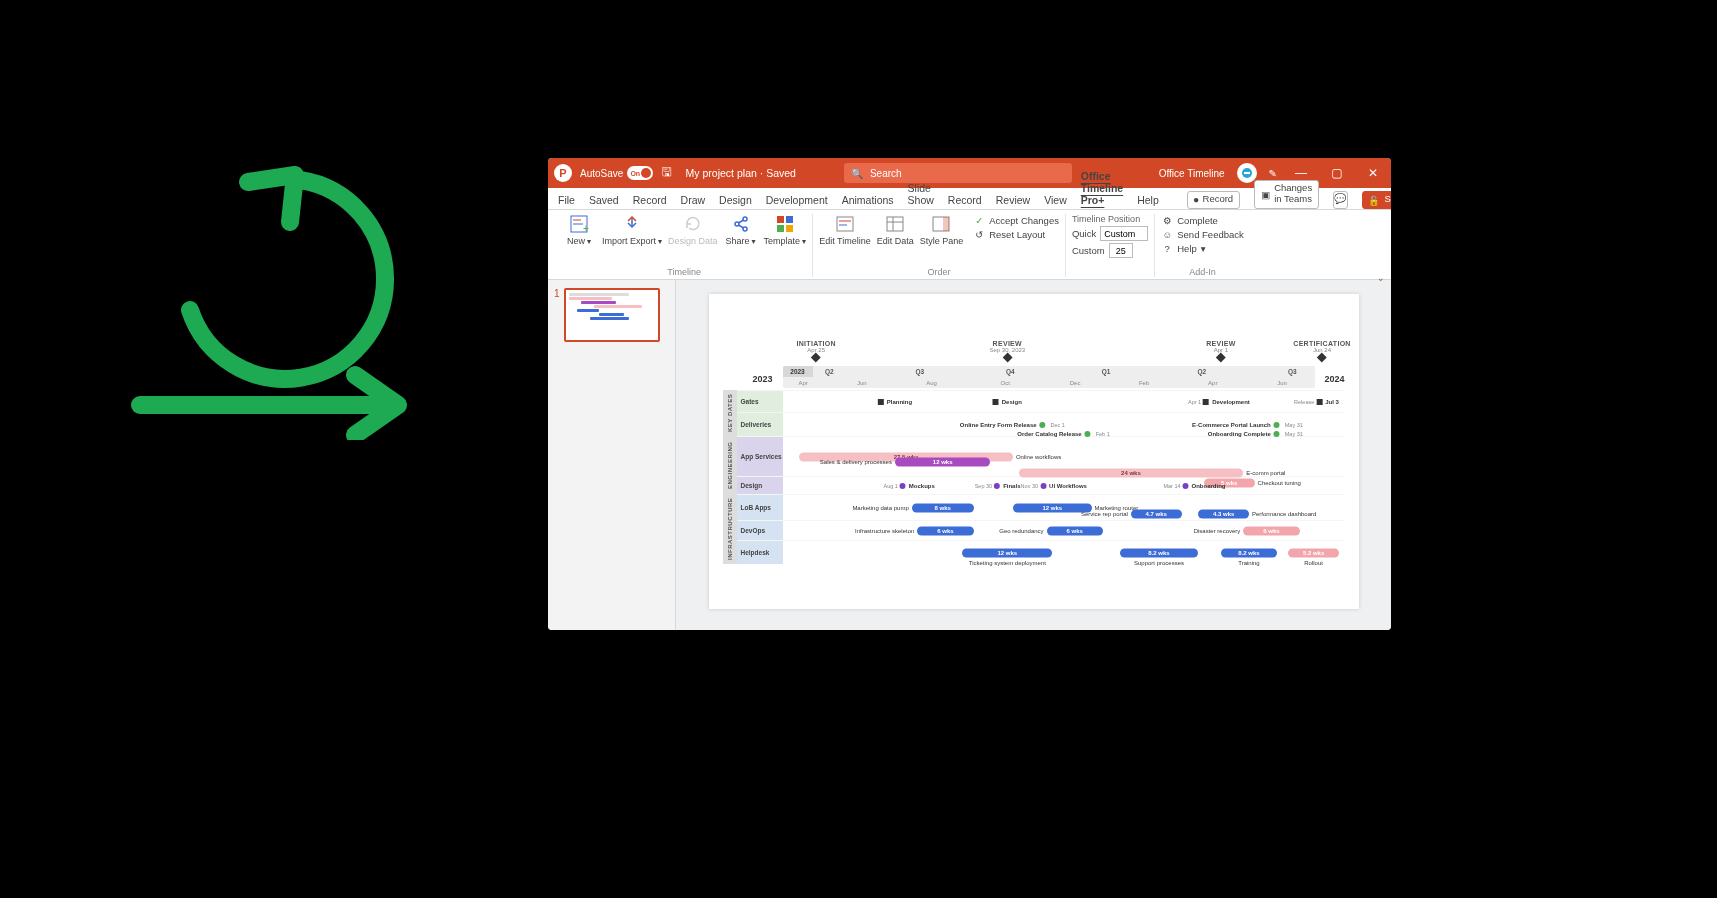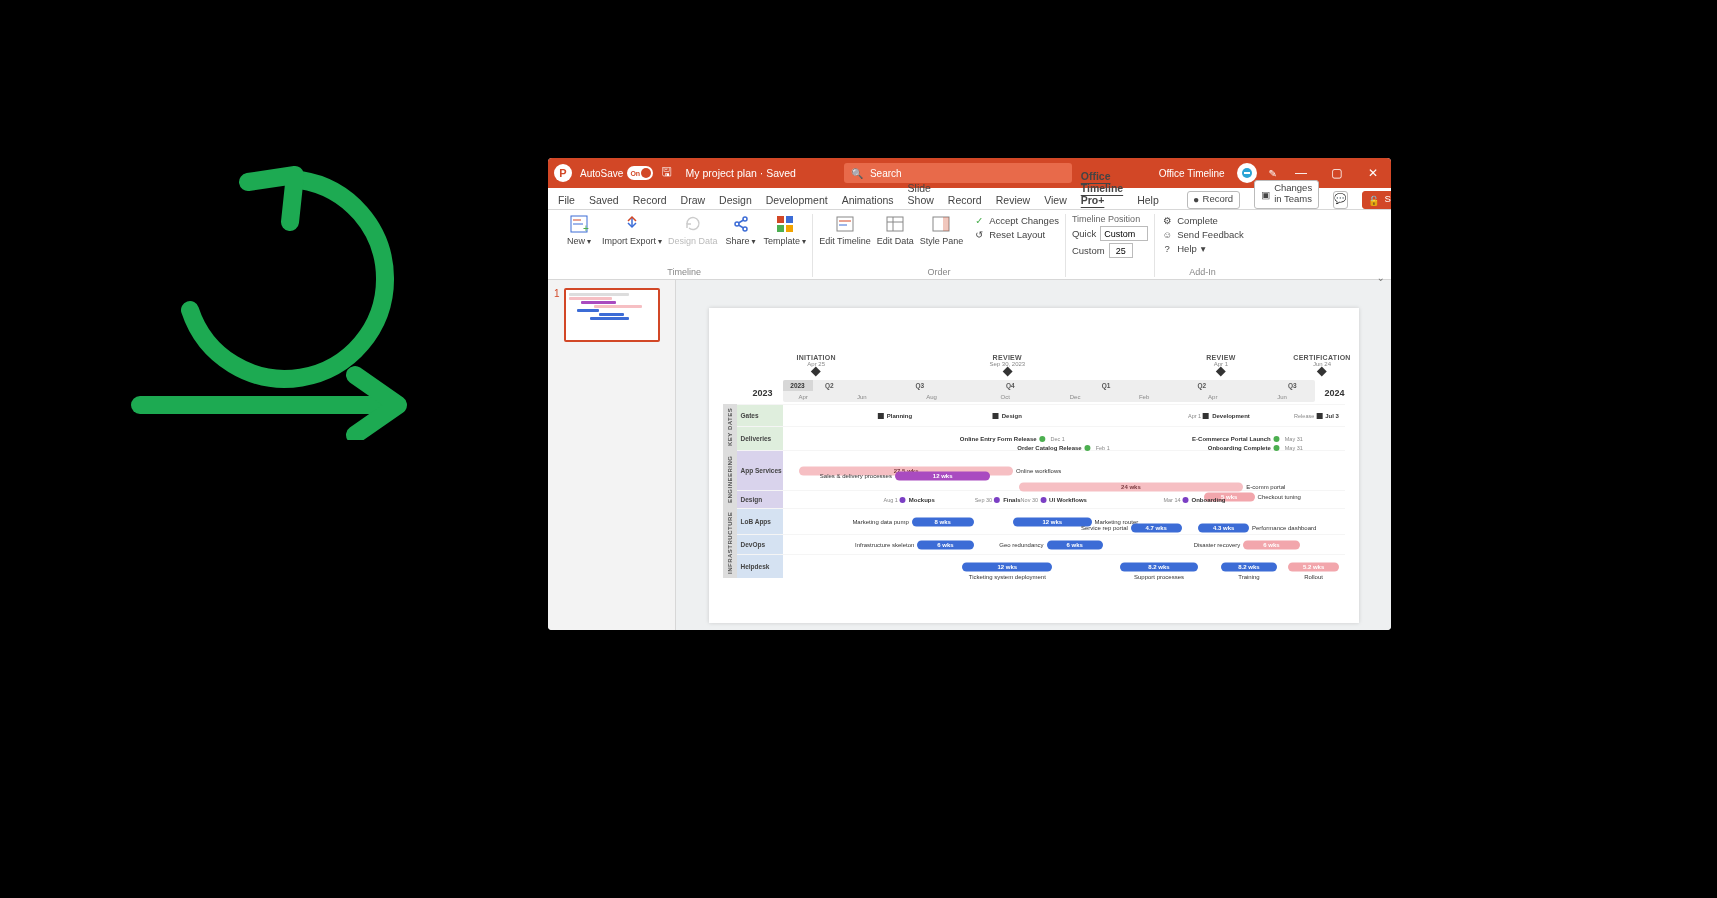--- a/index.html
+++ b/index.html
@@ -99,21 +99,21 @@
   .mini-num{width:24px;height:15px;border:1px solid #bbb;font-size:9px;text-align:center;background:#fff;}
 
   
   .workspace{display:flex;height:calc(100% - 122px);}
   .thumbs{width:128px;background:#f3f3f3;border-right:1px solid #d7d7d7;
     padding:8px 6px;display:flex;gap:4px;}
   .thumbs .num{font-size:10px;color:#D24726;}
   .thumb{width:96px;height:54px;background:#fff;border:2px solid #D24726;border-radius:2px;
     padding:3px;display:flex;flex-direction:column;gap:1px;}
   .thumb .bar{height:3px;border-radius:1px;}
-  .canvas-wrap{flex:1;background:#eef0f1;display:flex;justify-content:center;padding:28px 18px;}
+  .canvas-wrap{flex:1;background:#eef0f1;display:flex;justify-content:center;padding:14px 18px;}
   .slide{width:650px;height:315px;background:#fff;box-shadow:0 0 4px rgba(0,0,0,.15);
     position:relative;font-size:7px;color:#333;}
 
   
   .milestones{position:absolute;left:74px;right:14px;top:46px;height:18px;}
   .ms{position:absolute;top:0;text-align:center;transform:translateX(-50%);}
   .ms .t{font-size:7px;font-weight:600;color:#555;letter-spacing:.3px;}
   .ms .d{font-size:6px;color:#888;}
   .ms .diamond{width:7px;height:7px;background:#333;margin:1px auto 0;transform:rotate(45deg);}
   .yearL{position:absolute;top:80px;left:44px;font-size:9px;font-weight:700;}

